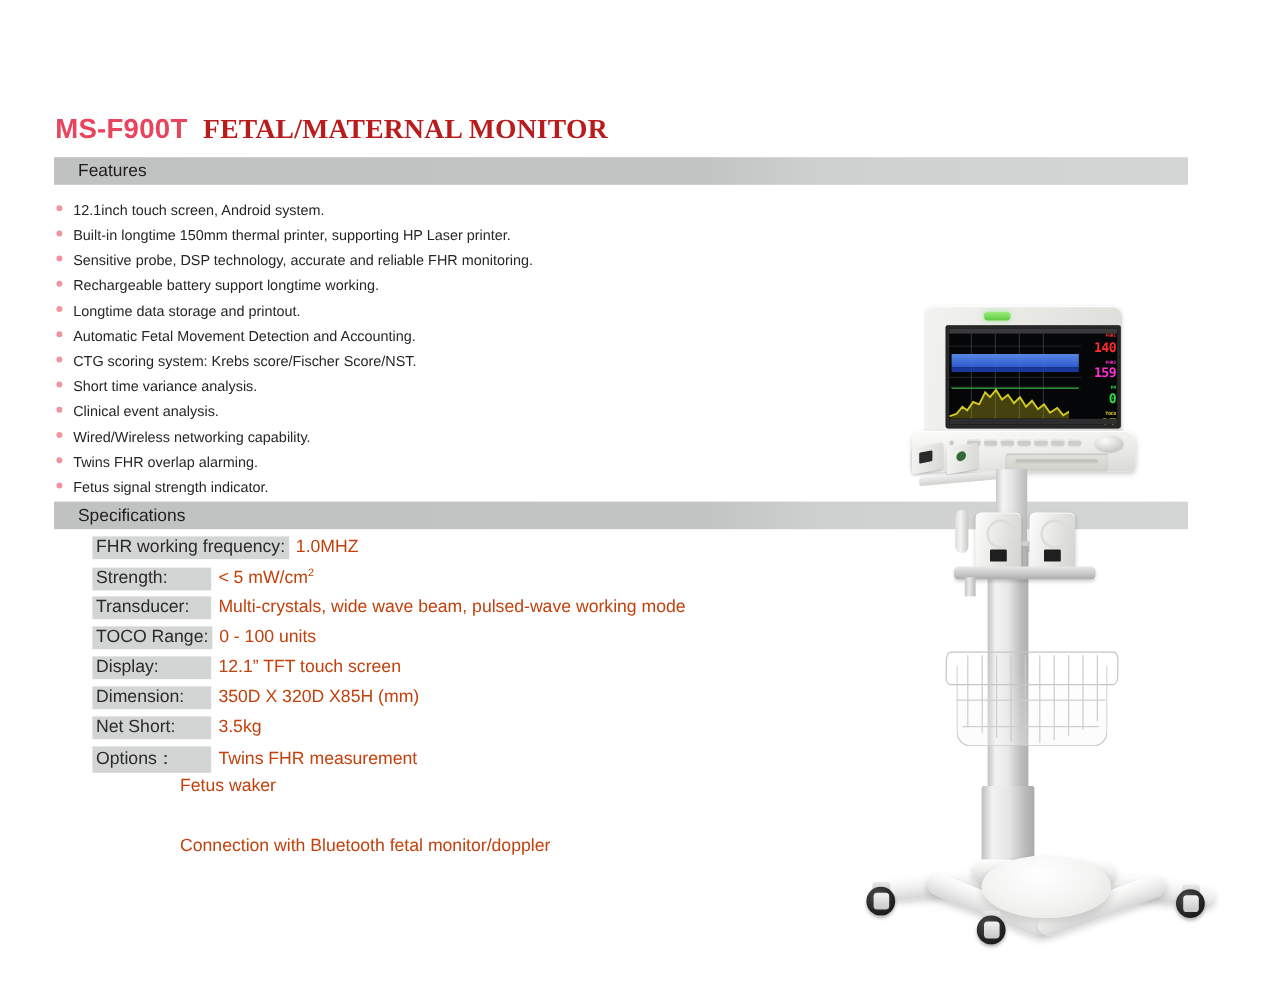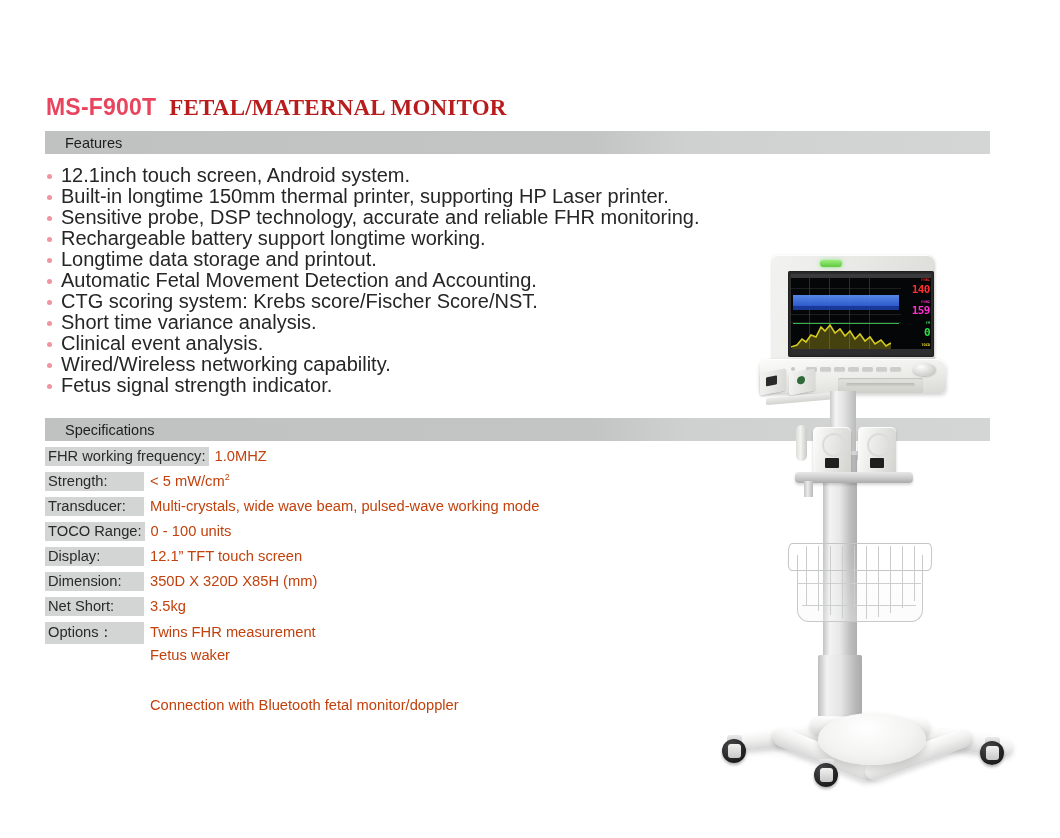--- a/index.html
+++ b/index.html
@@ -22,25 +22,25 @@
   .bar.features{top:131px;}
   .bar.specs{top:418px;}
   .bar-label{position:absolute;left:20px;top:50%;transform:translateY(-50%);
        font-size:14.5px;color:#1d1d1d;white-space:nowrap;}
 
   
   .features-list{position:absolute;left:47px;top:165px;width:620px;}
   .feat{display:flex;align-items:baseline;margin-bottom:1px;height:20px;}
   .dot{width:5px;height:5px;border-radius:50%;background:#f0949f;flex:0 0 auto;
        margin-right:9px;position:relative;top:-3px;}
-  .feat-text{font-size:20px;color:#262626;line-height:20px;white-space:nowrap;}
+  .feat-text{font-size:12px;color:#262626;line-height:20px;white-space:nowrap;}
 
   
   .spec-list{position:absolute;left:45px;top:447px;width:640px;}
-  .spec-row{display:flex;align-items:baseline;height:25px;}
+  .spec-row{display:flex;align-items:baseline;height:25px;margin-left:32px;}
   .spec-label{display:inline-block;min-width:99px;background:#d3d5d4;
        font-size:14.7px;color:#2a2a2a;padding:1px 3px 2px 3px;white-space:nowrap;box-sizing:border-box;}
   .spec-value{font-size:14.7px;color:#c2410c;margin-left:6px;white-space:nowrap;}
   .spec-value sup{font-size:9px;vertical-align:super;}
   .spec-sub{display:flex;height:25px;}
   .spec-sub .pad{min-width:99px;display:inline-block;}
   .spec-sub .spec-value{margin-left:6px;}
 
   
   .product{position:absolute;left:700px;top:255px;width:340px;height:560px;}
@@ -209,20 +209,24 @@
         <span class="dot"></span>
         <span class="feat-text">Short time variance analysis.</span>
       </div>
       <div class="feat">
         <span class="dot"></span>
         <span class="feat-text">Clinical event analysis.</span>
       </div>
       <div class="feat">
         <span class="dot"></span>
         <span class="feat-text">Wired/Wireless networking capability.</span>
+      </div>
+      <div class="feat">
+        <span class="dot"></span>
+        <span class="feat-text">Twins FHR overlap alarming.</span>
       </div>
       <div class="feat">
         <span class="dot"></span>
         <span class="feat-text">Fetus signal strength indicator.</span>
       </div>
     </div>
 
   <div class="bar specs">
     <span class="bar-label">Specifications</span>
   </div>

